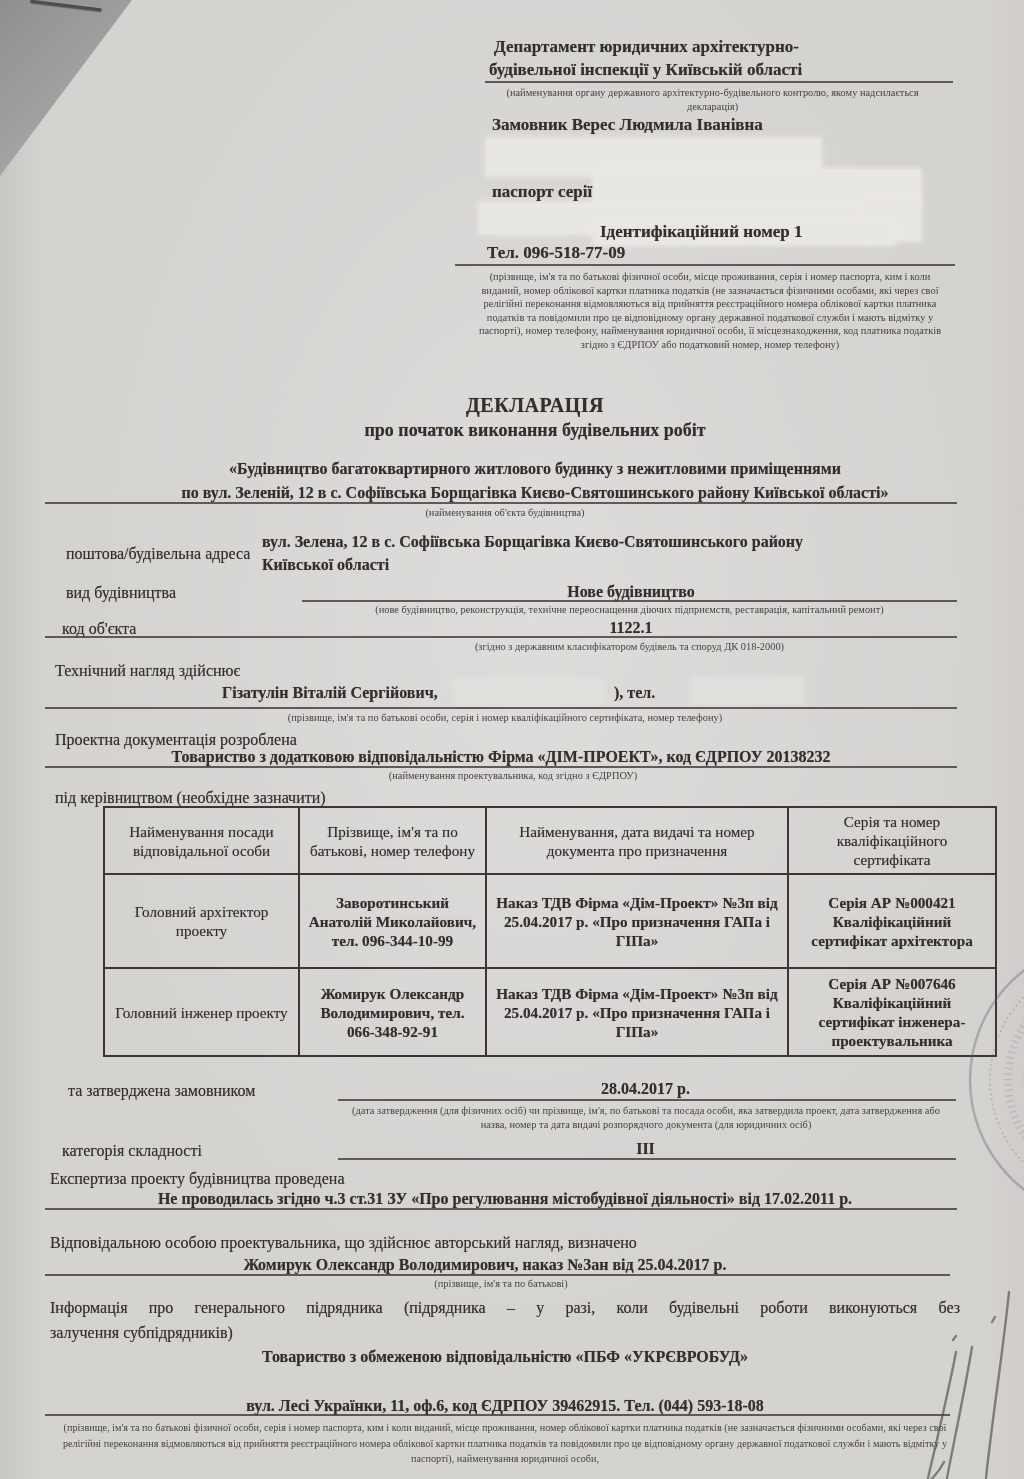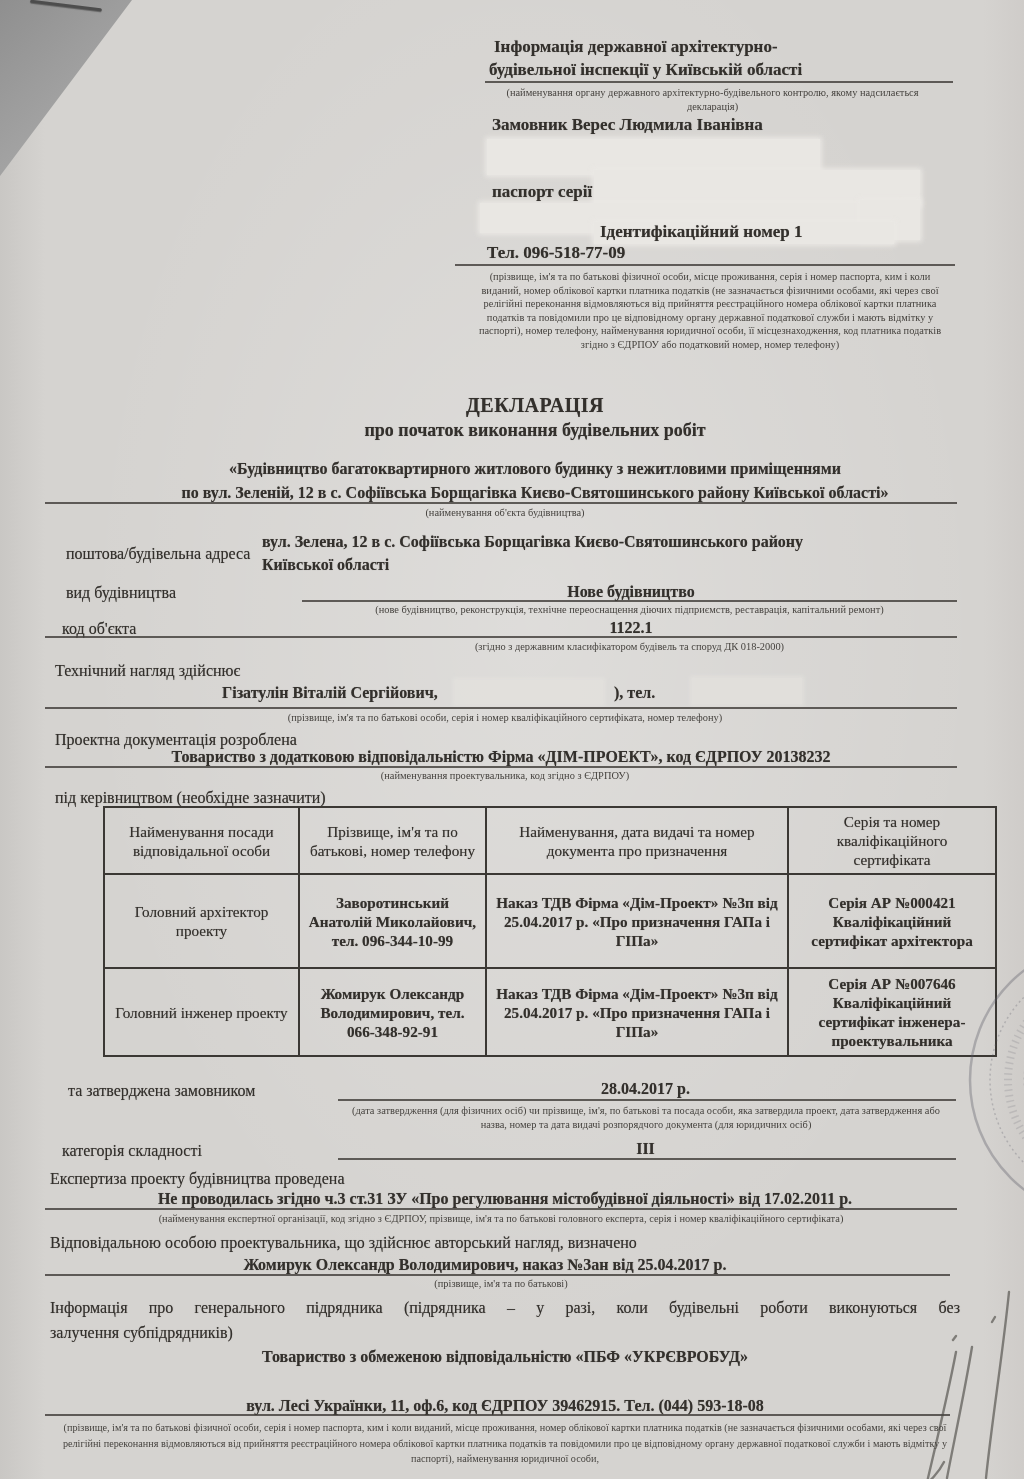--- a/index.html
+++ b/index.html
@@ -42,21 +42,21 @@
   <div class="staple"></div>
 
   <div class="redact" style="left:487px;top:139px;width:333px;height:36px;"></div>
   <div class="redact" style="left:594px;top:170px;width:326px;height:36px;"></div>
   <div class="redact" style="left:480px;top:203px;width:420px;height:30px;"></div>
   <div class="redact" style="left:860px;top:200px;width:60px;height:40px;"></div>
   <div class="redact" style="left:594px;top:222px;width:300px;height:22px;"></div>
   <div class="redact-soft" style="left:455px;top:680px;width:148px;height:24px;"></div>
   <div class="redact-soft" style="left:692px;top:678px;width:110px;height:26px;"></div>
 
-  <div class="t s17 b" style="left:494px;top:36px;">Інформація державної архітектурно-</div>
+  <div class="t s17 b" style="left:494px;top:36px;">Департамент юридичних архітектурно-</div>
   <div class="t s17 b" style="left:489px;top:59px;">будівельної інспекції у Київській області</div>
   <div class="rule" style="left:485px;top:81px;width:468px;"></div>
   <div class="t w c fine" style="left:480px;top:86px;width:465px;">(найменування органу державного архітектурно-будівельного контролю, якому надсилається декларація)</div>
 
   <div class="t s17 b" style="left:492px;top:114px;">Замовник Верес Людмила Іванівна</div>
   <div class="t s17 b" style="left:492px;top:181px;">паспорт серії</div>
   <div class="t s17 b" style="left:600px;top:221px;">Ідентифікаційний номер 1</div>
   <div class="t s17 b" style="left:487px;top:242px;">Тел. 096-518-77-09</div>
   <div class="rule" style="left:455px;top:264px;width:500px;"></div>
   <div class="t w c fine" style="left:470px;top:270px;width:480px;">(прізвище, ім'я та по батькові фізичної особи, місце проживання, серія і номер паспорта, ким і коли виданий, номер облікової картки платника податків (не зазначається фізичними особами, які через свої релігійні переконання відмовляються від прийняття реєстраційного номера облікової картки платника податків та повідомили про це відповідному органу державної податкової служби і мають відмітку у паспорті), номер телефону, найменування юридичної особи, її місцезнаходження, код платника податків згідно з ЄДРПОУ або податковий номер, номер телефону)</div>
@@ -85,21 +85,21 @@
 
   <div class="t s16" style="left:55px;top:660px;">Технічний нагляд здійснює</div>
   <div class="t s16 b" style="left:222px;top:682px;">Гізатулін Віталій Сергійович,</div>
   <div class="t s16 b" style="left:614px;top:682px;">), тел.</div>
   <div class="rule" style="left:45px;top:707px;width:912px;"></div>
   <div class="t w c fine" style="left:60px;top:711px;width:890px;">(прізвище, ім'я та по батькові особи, серія і номер кваліфікаційного сертифіката, номер телефону)</div>
 
   <div class="t s16" style="left:55px;top:729px;">Проектна документація розроблена</div>
   <div class="t w c s16 b" style="left:45px;top:746px;width:912px;">Товариство з додатковою відповідальністю Фірма «ДІМ-ПРОЕКТ», код ЄДРПОУ 20138232</div>
   <div class="rule" style="left:45px;top:766px;width:912px;"></div>
-  <div class="t w c fine" style="left:60px;top:769px;width:890px;">(найменування проектувальника, код згідно з ЄДРПОУ)</div>
+  <div class="t w c fine" style="left:68px;top:769px;width:890px;">(найменування проектувальника, код згідно з ЄДРПОУ)</div>
   <div class="t s16" style="left:55px;top:787px;">під керівництвом (необхідне зазначити)</div>
 
   <table class="resp">
     <colgroup>
         <col style="width:195px">
         <col style="width:187px">
         <col style="width:302px">
         <col style="width:208px">
       </colgroup>
     <tbody>
@@ -128,21 +128,20 @@
   <div class="t w c s16 b" style="left:338px;top:1078px;width:615px;">28.04.2017 р.</div>
   <div class="rule" style="left:338px;top:1099px;width:618px;"></div>
   <div class="t w c fine" style="left:340px;top:1104px;width:612px;">(дата затвердження (для фізичних осіб) чи прізвище, ім'я, по батькові та посада особи, яка затвердила проект, дата затвердження або назва, номер та дата видачі розпорядчого документа (для юридичних осіб)</div>
   <div class="t s16" style="left:62px;top:1140px;">категорія складності</div>
   <div class="t w c s16 b" style="left:338px;top:1138px;width:615px;">III</div>
   <div class="rule" style="left:338px;top:1158px;width:618px;"></div>
 
   <div class="t s16" style="left:50px;top:1168px;">Експертиза проекту будівництва проведена</div>
   <div class="t w c s16 b" style="left:45px;top:1188px;width:920px;font-family:Liberation Serif, serif;">Не проводилась згідно ч.3 ст.31 ЗУ «Про регулювання містобудівної діяльності» від 17.02.2011 р.</div>
   <div class="rule" style="left:45px;top:1208px;width:912px;"></div>
-  <div class="t w c fine" style="left:45px;top:1212px;width:912px;">(найменування експертної організації, код згідно з ЄДРПОУ, прізвище, ім'я та по батькові головного експерта, серія і номер кваліфікаційного сертифіката)</div>
 
   <div class="t s16" style="left:50px;top:1232px;">Відповідальною особою проектувальника, що здійснює авторський нагляд, визначено</div>
   <div class="t w c s16 b" style="left:45px;top:1254px;width:880px;">Жомирук Олександр Володимирович, наказ №3ан від 25.04.2017 р.</div>
   <div class="rule" style="left:45px;top:1274px;width:905px;"></div>
   <div class="t w c fine" style="left:45px;top:1277px;width:912px;">(прізвище, ім'я та по батькові)</div>
 
   <div class="t w j s16" style="left:50px;top:1297px;width:910px;">Інформація про генерального підрядника (підрядника – у разі, коли будівельні роботи виконуються без</div>
   <div class="t s16" style="left:50px;top:1322px;">залучення субпідрядників)</div>
   <div class="t w c s16 b" style="left:45px;top:1346px;width:920px;">Товариство з обмеженою відповідальністю «ПБФ «УКРЄВРОБУД»</div>
   <div class="t w c s16 b" style="left:45px;top:1395px;width:920px;">вул. Лесі Українки, 11, оф.6, код ЄДРПОУ 39462915. Тел. (044) 593-18-08</div>

